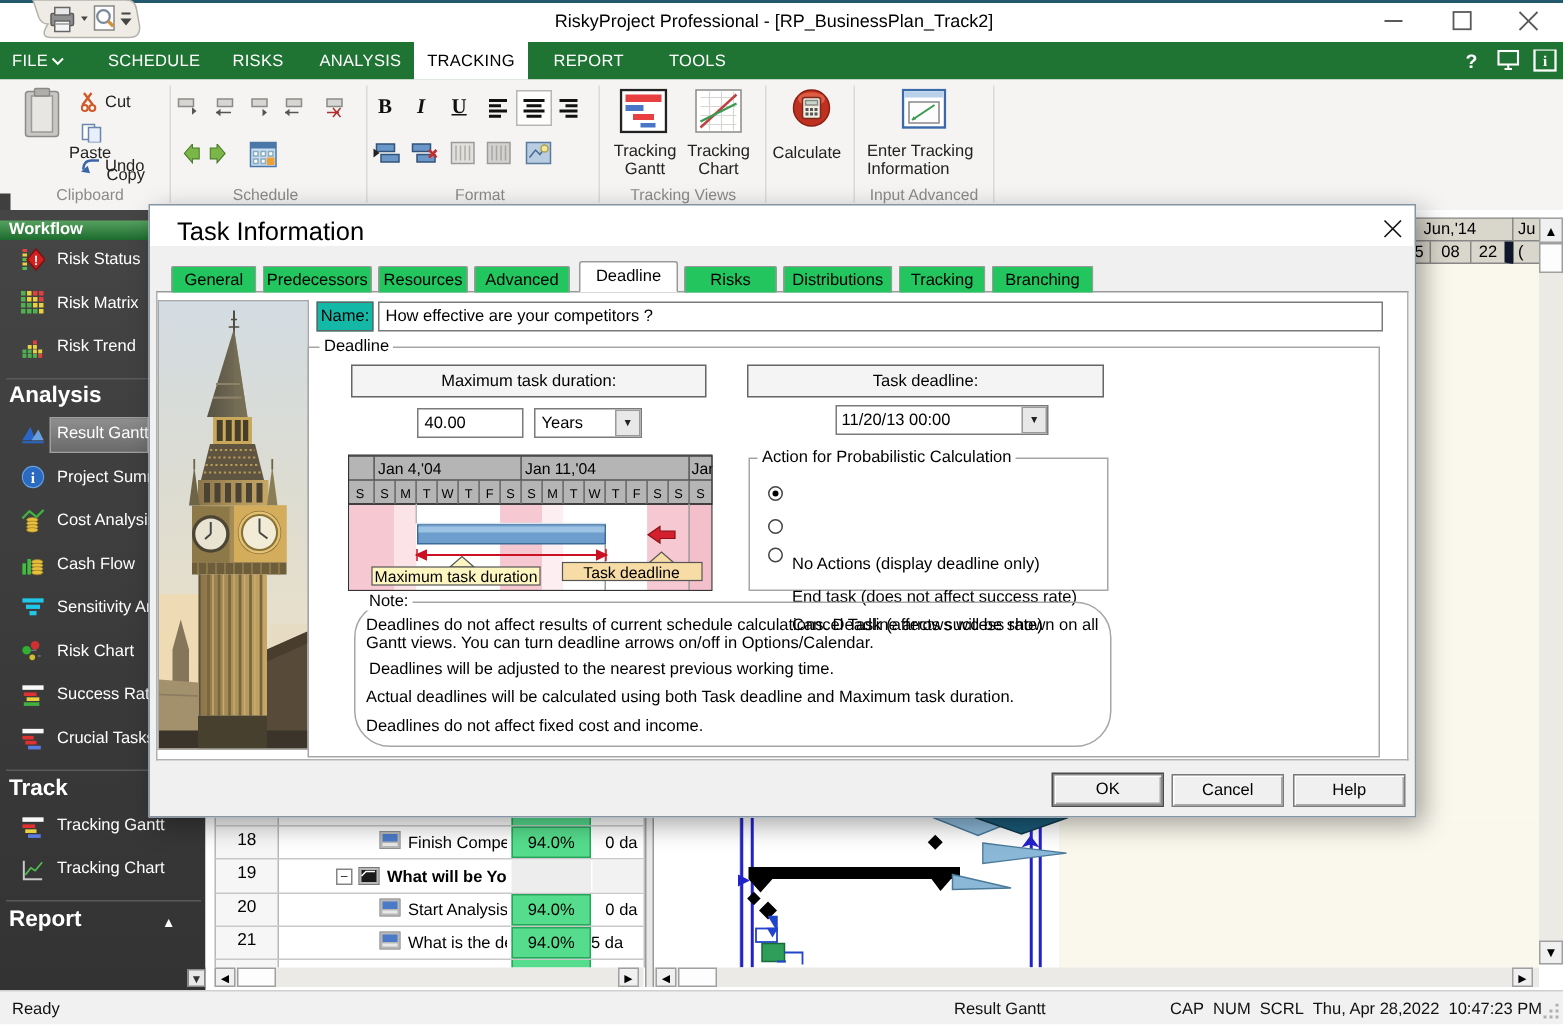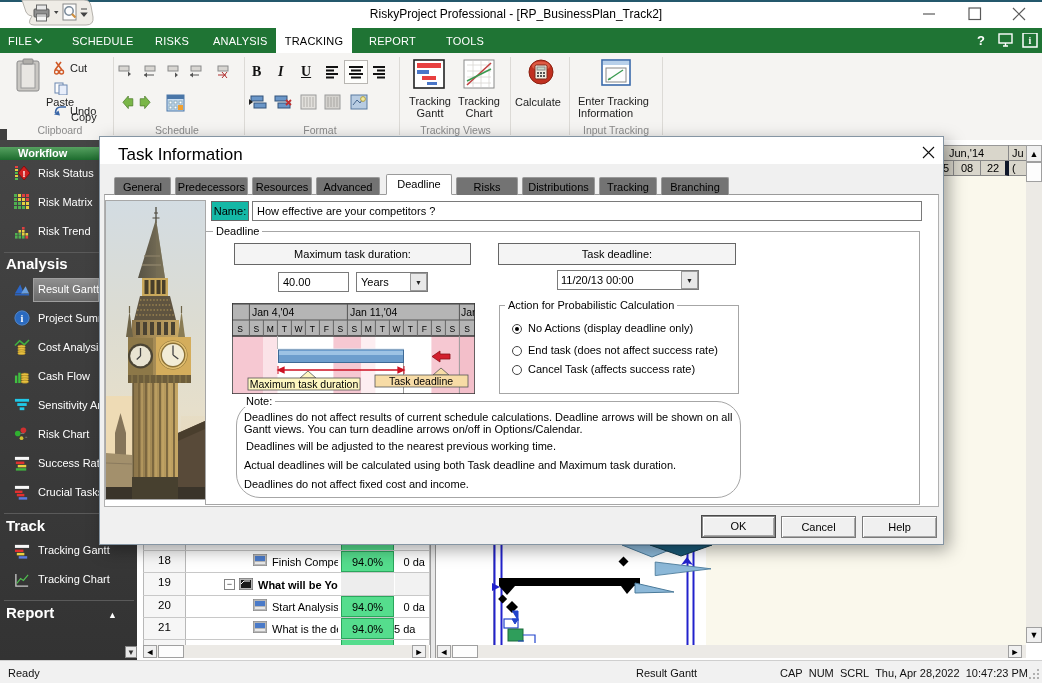--- a/index.html
+++ b/index.html
@@ -22,25 +22,25 @@
 .sbitem { position:absolute; left:38px; color:#fff; font-size:11px; white-space:nowrap; }
 .sbhead { position:absolute; left:6px; color:#fff; font-size:15px; font-weight:bold; white-space:nowrap; }
 .sbicon { position:absolute; left:14px; width:16px; height:16px; }
 
 #statusbar { left:0; top:660px; width:1042px; height:23px; background:#f1f1f1; border-top:1px solid #cfcfcf; font-size:11px; color:#111; }
 
 #dialog { left:99px; top:136px; width:845px; height:409px; background:#fff; border:1px solid #8595a3; box-shadow:5px 5px 16px rgba(0,0,0,0.35); }
 .gbox { position:absolute; border:1px solid #a6a6a6; }
 .glbl { position:absolute; top:-7px; background:#fff; padding:0 3px; font-size:11px; color:#000; }
 .hdrbox { position:absolute; height:22px; background:#f4f4f4; border:1px solid #666; text-align:center; font-size:11px; line-height:21px; color:#000; }
-.tab { position:absolute; top:177px; height:18px; background:#737373; border:1px solid #9a9a9a; border-bottom:none; border-radius:2px 2px 0 0; font-size:11px; text-align:center; line-height:18px; color:#000; }
+.tab { position:absolute; top:177px; height:18px; background:#22c55e; border:1px solid #9a9a9a; border-bottom:none; border-radius:2px 2px 0 0; font-size:11px; text-align:center; line-height:18px; color:#000; }
 .btn { position:absolute; height:22px; background:#f0f0f0; border:1px solid #7a7a7a; box-shadow:inset 1px 1px 0 #fff, inset -1px -1px 0 #a9a9a9; font-size:11px; text-align:center; line-height:20px; }
 .note { position:absolute; font-size:11px; color:#000; white-space:nowrap; }
 .radio { position:absolute; width:10px; height:10px; border:1px solid #444; border-radius:50%; background:#fff; }
-.rlbl { position:absolute; font-size:11px; color:#000; white-space:nowrap; }
+.rlbl { position:absolute; font-size:11px; color:#000; white-space:nowrap;margin-top:48px; }
 </style>
 </head>
 <body>
 
 <div class="abs" id="topline"></div>
 <div class="abs" id="titletext">RiskyProject Professional - [RP_BusinessPlan_Track2]</div>
 
 <svg class="abs" style="left:14px;top:0px" width="95" height="30" viewBox="0 0 95 30">
   <path d="M8 0 L12 12 Q14 16 18 16 Q12 25 20 25 L72 25 Q80 25 79 17 L77 6 Q76 0 70 0 Z" fill="#efece6" stroke="#b5b2ac" stroke-width="1"></path>
   <g transform="translate(18,4)">
@@ -90,21 +90,21 @@
   <div class="gdiv" style="left:244px"></div>
   <div class="gdiv" style="left:399px"></div>
   <div class="gdiv" style="left:510px"></div>
   <div class="gdiv" style="left:569px"></div>
   <div class="gdiv" style="left:662px"></div>
 
   <div class="glabel" style="left:20px;width:80px;">Clipboard</div>
   <div class="glabel" style="left:135px;width:84px;">Schedule</div>
   <div class="glabel" style="left:280px;width:80px;">Format</div>
   <div class="glabel" style="left:408px;width:95px;">Tracking Views</div>
-  <div class="glabel" style="left:570px;width:92px;">Input Tracking</div>
+  <div class="glabel" style="left:570px;width:92px;">Input Advanced</div>
 
   <svg class="abs" style="left:14px;top:58px" width="30" height="38" viewBox="0 0 30 38">
     <rect x="3" y="3" width="22" height="30" rx="2" fill="#c9c7c3" stroke="#8a8a8a"></rect>
     <rect x="7" y="6" width="14" height="24" fill="#e8e6e2" stroke="#9a9a9a"></rect>
     <rect x="9" y="1" width="10" height="5" rx="1" fill="#b0aeaa" stroke="#8a8a8a"></rect>
   </svg>
   <div class="ribtxt" style="left:14px;top:96px;margin-left:32px;">Paste</div>
   <svg class="abs" style="left:54px;top:61px" width="14" height="14" viewBox="0 0 14 14">
     <path d="M2 1 L8 9 M7 1 L1 9" stroke="#d05a28" stroke-width="1.6" fill="none"></path>
     <circle cx="2.5" cy="11" r="2" fill="none" stroke="#d05a28" stroke-width="1.4"></circle>
@@ -237,21 +237,21 @@
     <rect x="5" y="9" width="20" height="14" fill="#fdfdfd" stroke="#888"></rect>
     <path d="M7 21 L22 11" stroke="#3a9a50" stroke-width="1.4"></path>
     <path d="M7 21 l3 -0.5 -2 -2 z" fill="#3a9a50"></path>
   </svg>
   <div class="ribtxt" style="left:578px;top:95px;width:76px;text-align:left;">Enter Tracking<br>Information</div>
 </div>
 
 <div class="abs" id="sidebar"></div>
 <div class="abs" style="left:0;top:129px;width:7px;height:11px;background:#3f3f3f;"></div>
 <div id="sidebar-content">
-  <div class="abs" style="left:0;top:147px;width:137px;height:13px;background:linear-gradient(#56a160,#1d6c2e);color:#fff;font-size:11px;font-weight:bold;line-height:13px;padding-left:18px;">Workflow</div>
+  <div class="abs" style="left:0;top:147px;width:137px;height:13px;background:linear-gradient(#56a160,#1d6c2e);color:#fff;font-size:11px;font-weight:bold;line-height:13px;padding-left:6px;">Workflow</div>
 
   <svg class="sbicon" style="top:165px" width="16" height="16" viewBox="0 0 16 16">
     <g>
         <rect x="1" y="1" width="3" height="2" fill="#e84040"></rect>
         <rect x="1" y="4" width="3" height="2" fill="#e8d040"></rect>
         <rect x="1" y="7" width="3" height="2" fill="#50c050"></rect>
         <rect x="1" y="10" width="3" height="2" fill="#e8d040"></rect>
         <rect x="1" y="13" width="3" height="2" fill="#50c050"></rect>
       </g>
     <path d="M10 1 L16 8 L10 15 L4 8 Z" fill="#d02020" stroke="#801010"></path>
@@ -384,21 +384,21 @@
 </div>
 
 <div id="rightbg">
 
   <div class="abs" style="left:943px;top:145px;width:83px;height:400px;background:#faf8ec;"></div>
   <div class="abs" style="left:943px;top:145px;width:83px;height:31px;background:#d9d6cb;border-top:1px solid #999;"></div>
   <div class="abs" style="left:943px;top:145px;width:66px;height:16px;border-right:1px solid #888;border-bottom:1px solid #888;font-size:11px;color:#000;padding-left:6px;line-height:16px;">Jun,'14</div>
   <div class="abs" style="left:1009px;top:145px;width:17px;height:16px;border-bottom:1px solid #888;font-size:11px;color:#000;padding-left:3px;line-height:16px;">Ju</div>
   <div class="abs" style="left:943px;top:161px;width:11px;height:15px;border-right:1px solid #888;border-bottom:1px solid #888;font-size:11px;color:#000;line-height:15px;">5</div>
   <div class="abs" style="left:954px;top:161px;width:27px;height:15px;border-right:1px solid #888;border-bottom:1px solid #888;font-size:11px;color:#000;text-align:center;line-height:15px;">08</div>
-  <div class="abs" style="left:981px;top:161px;width:28px;height:15px;border-right:4px solid #0f172a;border-bottom:1px solid #888;font-size:11px;color:#000;text-align:center;line-height:15px;">22</div>
+  <div class="abs" style="left:981px;top:161px;width:28px;height:15px;border-right:6px solid #0f172a;border-bottom:1px solid #888;font-size:11px;color:#000;text-align:center;line-height:15px;">22</div>
   <div class="abs" style="left:1009px;top:161px;width:17px;height:15px;border-bottom:1px solid #888;font-size:11px;color:#000;padding-left:3px;line-height:15px;">(</div>
 
   <div class="abs" style="left:1026px;top:145px;width:16px;height:498px;background:#eceae5;"></div>
   <div class="abs" style="left:1026px;top:145px;width:16px;height:17px;background:#f0f0f0;border:1px solid #a0a0a0;font-size:9px;color:#000;text-align:center;line-height:16px;">▲</div>
   <div class="abs" style="left:1026px;top:162px;width:16px;height:20px;background:#fdfdfd;border:1px solid #a0a0a0;"></div>
   <div class="abs" style="left:1026px;top:627px;width:16px;height:16px;background:#f0f0f0;border:1px solid #a0a0a0;font-size:9px;color:#000;text-align:center;line-height:15px;">▼</div>
 </div>
 
 <div id="gridarea">
 

